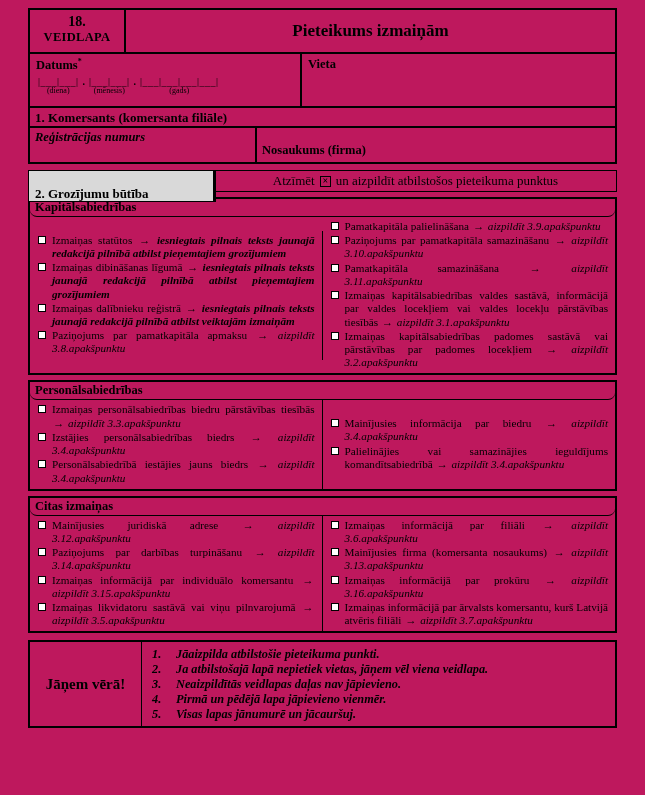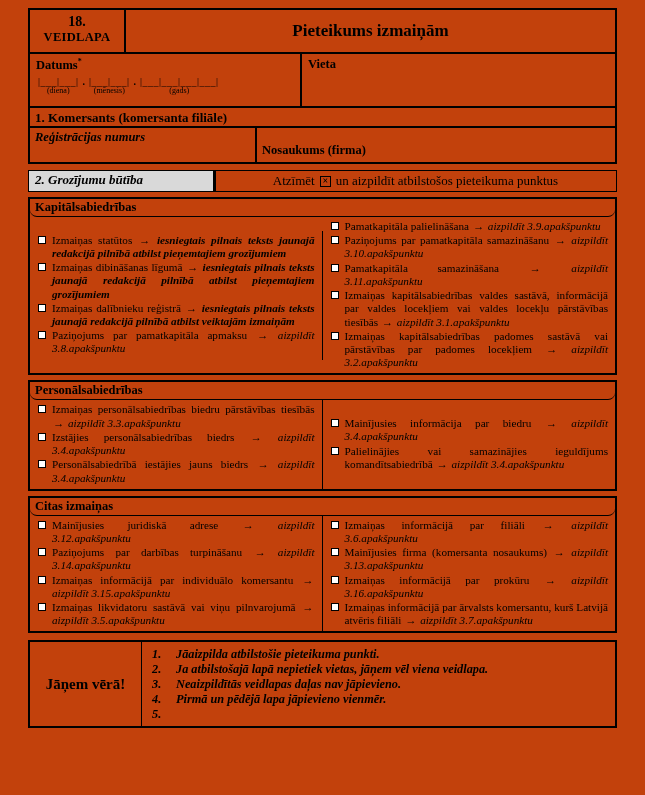--- a/index.html
+++ b/index.html
@@ -1,20 +1,20 @@
 <!DOCTYPE html>
 <html><head>
 <meta charset="utf-8">
 <style>
   * { margin:0; padding:0; box-sizing:border-box; }
   html,body { background:#ffffff; }
   .page {
     width:645px; height:795px;
     padding:8px 28px 0 28px;
-    background:#c2410c; color:#000;
+    background:#be185d; color:#000;
     font-family:"Liberation Serif", serif;
     overflow:hidden; position:relative;
   }
 
   
   .topblock { border:2px solid #000; }
   .hdr-row { display:flex; height:44px; border-bottom:2px solid #000; }
   .hdr-left { width:96px; border-right:2px solid #000; text-align:center; padding-top:4px; }
   .form-no { font-weight:bold; font-size:14px; }
   .form-lbl { font-weight:bold; font-size:12.5px; letter-spacing:0.3px; }
@@ -32,21 +32,21 @@
   .v-cell { flex:1; padding:3px 6px 0 6px; }
   .fill { min-height:8px; }
 
   .s1-title { border-bottom:2px solid #000; font-weight:bold; font-size:13px; padding:2px 5px; height:20px; }
   .s1-row { display:flex; height:34px; }
   .s1-reg { width:227px; border-right:2px solid #000; padding:2px 5px; font-weight:bold; font-size:12.5px;font-style:italic; }
   .s1-name { flex:1; padding:15px 5px; font-weight:bold; font-size:12.5px; }
 
   
   .s2-row { display:flex; border:1px solid #000; margin-top:6px; height:22px; }
-  .s2-label { width:186px; border-right:2px solid #000; outline:1px solid #000; background:#d9d9d9; font-weight:bold; font-size:13px; padding:1px 6px;font-style:italic; }
+  .s2-label { width:186px; border-right:2px solid #000; outline:1px solid #000; background:#d9d9d9; font-weight:bold; font-size:13px; padding:15px 6px; }
   .s2-instruction { flex:1; display:flex; align-items:center; justify-content:center; font-size:13px; gap:5px; }
   .cbx { display:inline-flex; width:11px; height:11px; border:1.5px solid #000; align-items:center; justify-content:center; font-size:10px; font-weight:bold; line-height:1; }
 
   
   .grp { border:2px solid #000; margin-top:5px; }
   .grp-hdr { font-weight:bold; font-size:12.5px; padding:1px 5px; border-bottom:1px solid #000;border-radius:7px; }
   .cols { display:flex; align-items:center; }
   .col { width:50%; padding:3px 7px 3px 7px; }
   .col.l { border-right:1px solid #000; }
   .item { position:relative; padding-left:15px; text-align:justify; font-size:11.2px; line-height:1.18; margin-bottom:1px; }
@@ -191,17 +191,18 @@
       <div class="note">
           <span class="n">3.</span>
           <span>Neaizpildītās veidlapas daļas nav jāpievieno.</span>
         </div>
       <div class="note">
           <span class="n">4.</span>
           <span>Pirmā un pēdējā lapa jāpievieno vienmēr.</span>
         </div>
       <div class="note">
           <span class="n">5.</span>
+          <span>Visas lapas jānumurē un jācauršuj.</span>
         </div>
     </div>
   </div>
 
 </div>
 
 </body></html>

